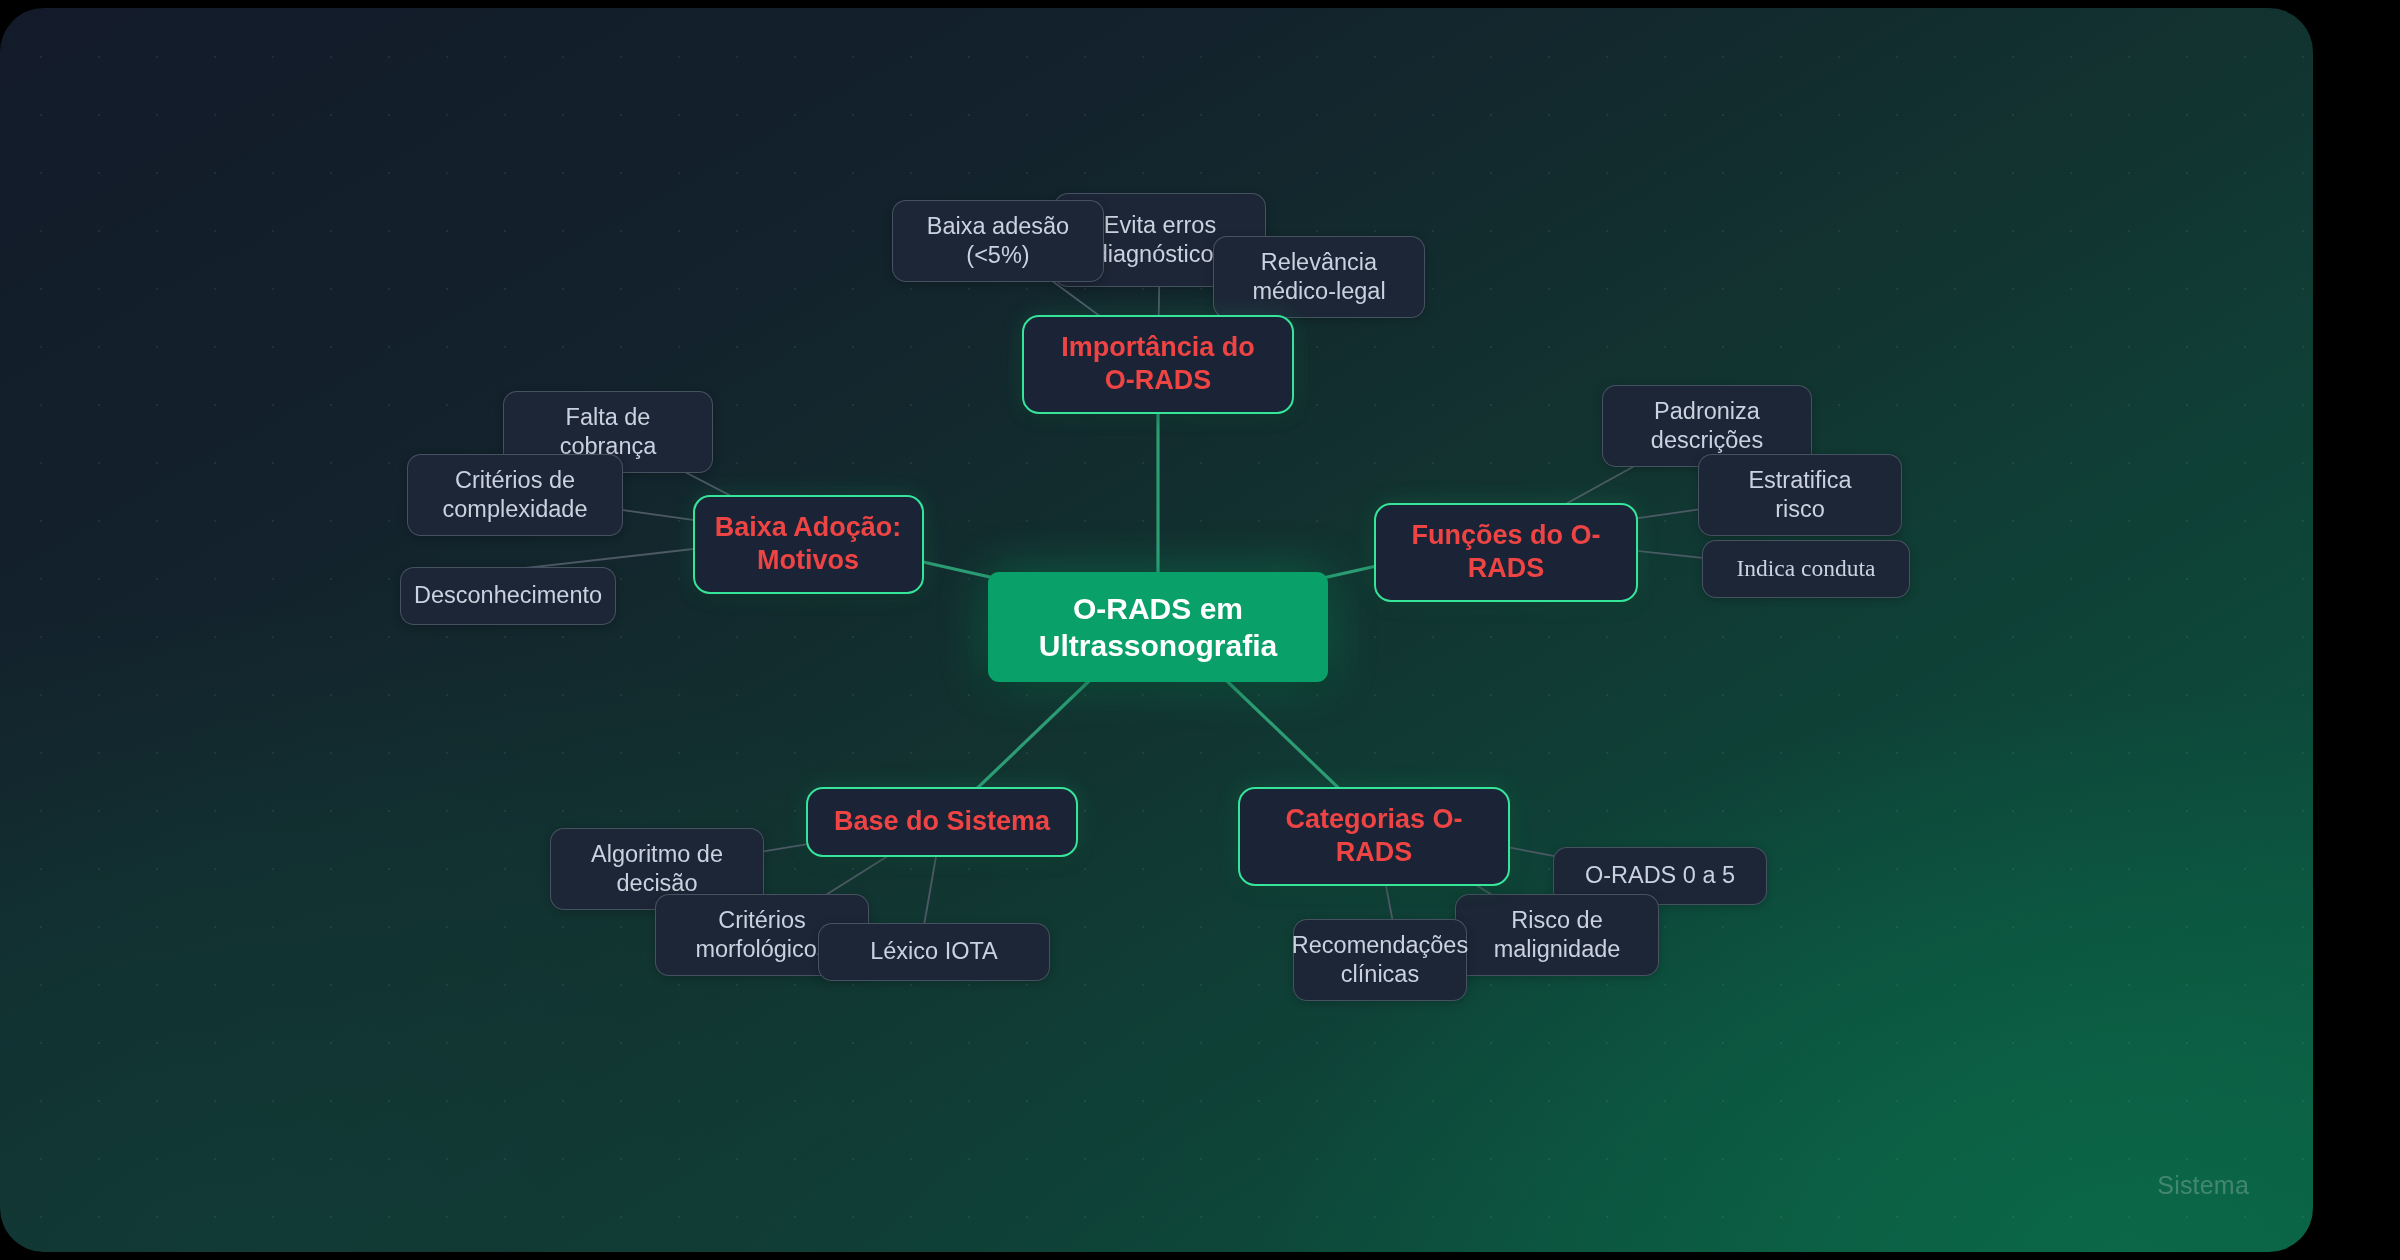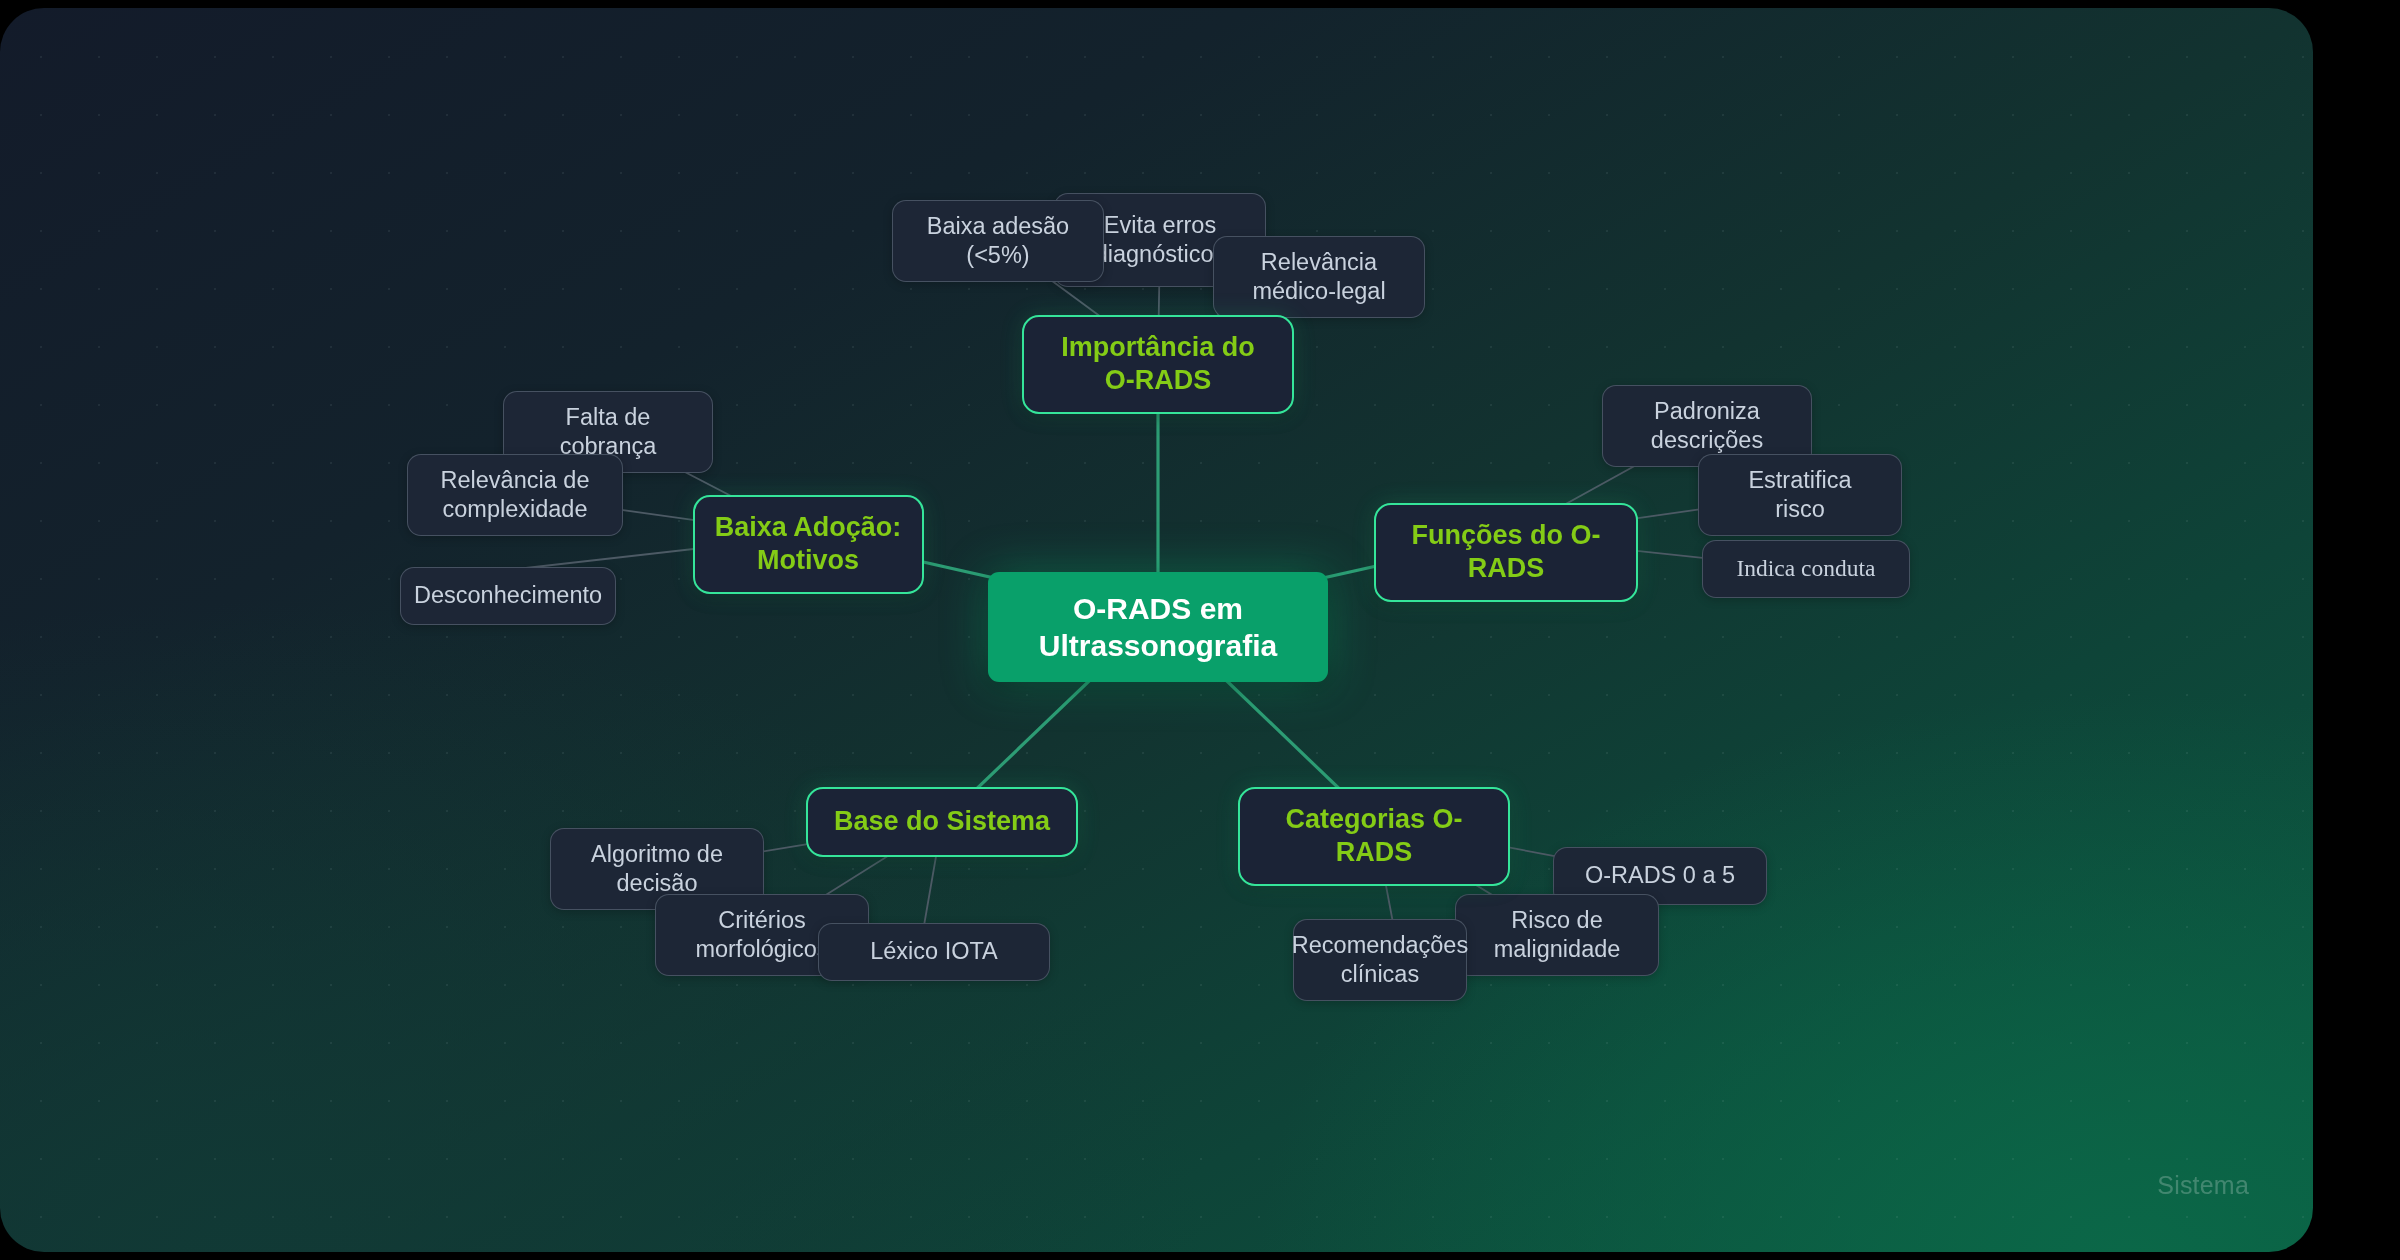--- a/index.html
+++ b/index.html
@@ -44,21 +44,21 @@
     color:#c9d2de;
     font-size:23.5px;
     padding:10px 18px;
     box-shadow:0 2px 10px rgba(0,0,0,0.22);
   }
   
   .branch {
     background:#1b2336;
     border:2.6px solid #35e59a;
     border-radius:17px;
-    color:#84cc16;
+    color:#ef4444;
     font-weight:bold;
     font-size:27px;
     padding:14px 16px;
     box-shadow:0 0 22px rgba(52,226,153,0.18), 0 4px 16px rgba(0,0,0,0.3);
   }
   
   .root {
     background:#09a06a;
     border:none;
     border-radius:11px;
@@ -105,21 +105,21 @@
     </svg>
   <div id="nodes">
       <div class="node leaf" style="left: 1054px; top: 185px; width: 212px; min-height: 94px;">Evita erros
 diagnósticos</div>
       <div class="node leaf" style="left: 1213px; top: 192px; width: 212px; min-height: 82px; margin-top: 36px;">Relevância
 médico-legal</div>
       <div class="node leaf" style="left: 892px; top: 192px; width: 212px; min-height: 82px;">Baixa adesão
 (&lt;5%)</div>
       <div class="node leaf" style="left: 503px; top: 383px; width: 210px; min-height: 82px;">Falta de
 cobrança</div>
-      <div class="node leaf" style="left: 407px; top: 446px; width: 216px; min-height: 82px;">Relevância de
+      <div class="node leaf" style="left: 407px; top: 446px; width: 216px; min-height: 82px;">Critérios de
 complexidade</div>
       <div class="node leaf" style="left: 400px; top: 559px; width: 216px; min-height: 58px;">Desconhecimento</div>
       <div class="node leaf" style="left: 1602px; top: 377px; width: 210px; min-height: 82px;">Padroniza
 descrições</div>
       <div class="node leaf" style="left: 1698px; top: 446px; width: 204px; min-height: 82px;">Estratifica
 risco</div>
       <div class="node leaf" style="left: 1702px; top: 532px; width: 208px; min-height: 58px; font-family: Liberation Serif, serif;">Indica conduta</div>
       <div class="node leaf" style="left: 550px; top: 820px; width: 214px; min-height: 82px;">Algoritmo de
 decisão</div>
       <div class="node leaf" style="left: 655px; top: 886px; width: 214px; min-height: 82px;">Critérios

